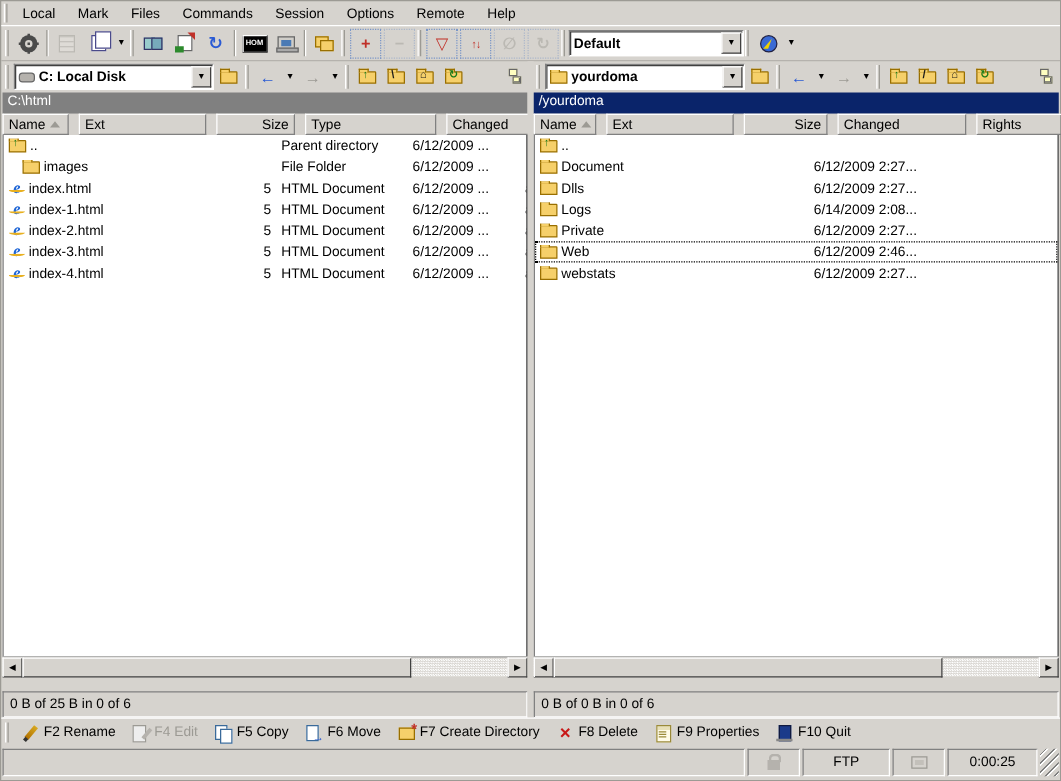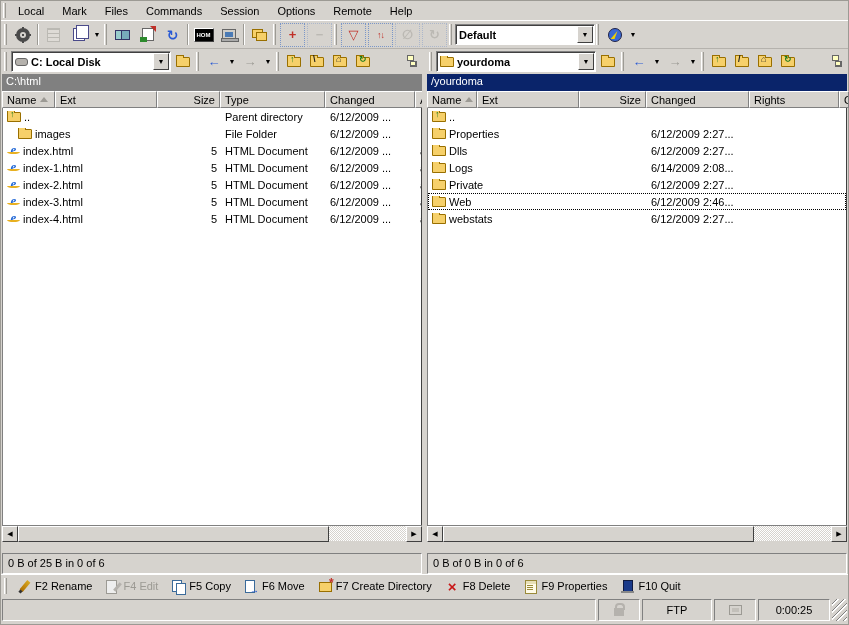--- a/index.html
+++ b/index.html
@@ -100,21 +100,21 @@
             position:relative; border-radius:1px 1px 0 0; flex:none; }
   .folder::before { content:""; position:absolute; top:-3px; left:-1px; width:6px; height:2px;
                     background:#f6d06a; border:1px solid #996f00; border-bottom:none; }
   .folder .ov { position:absolute; left:2px; top:-3px; font-size:9px; font-weight:bold; color:#1a1a1a; line-height:1; }
   .folder .ov.green { color:#1a7a1a; }
 
   .pathbar { height:17px; color:#fff; padding:1px 4px; white-space:nowrap; overflow:hidden; }
   .pathbar.inactive { background:#808080; }
   .pathbar.active   { background:#0a246a; }
 
-  .hdr-row { height:17px; display:flex; background:#d6d3ce; }
+  .hdr-row { height:17px; display:flex; background:#d6d3ce;gap:8px; }
   .hdr-cell { height:17px; padding:1px 4px; display:flex; align-items:center; gap:4px;
               border:1px solid; border-color:#ffffff #808080 #808080 #ffffff;
               overflow:hidden; white-space:nowrap; flex:none; }
   .hdr-cell.grow { flex:1; }
   .sort-asc { width:0; height:0; border-left:4px solid transparent; border-right:4px solid transparent;
               border-bottom:5px solid #9c9a94; }
 
   .list { flex:1; background:#fff; overflow:hidden; position:relative;
           border-left:1px solid #808080; border-right:1px solid #404040; }
   .frow { height:17px; display:flex; align-items:center; white-space:nowrap; }
@@ -501,21 +501,21 @@
               <span>..</span>
             </div>
             <div class="fcell num" style="width: 67px;"><span></span></div>
             <div class="fcell" style="width: 103px;"><span></span></div>
             <div class="fcell" style="width: 90px;"><span></span></div>
             <div class="fcell grow"><span></span></div>
           </div>
           <div class="frow">
             <div class="fcell name" style="width: 152px;">
               <span class="folder"></span>
-              <span>Properties</span>
+              <span>Document</span>
             </div>
             <div class="fcell num" style="width: 67px;"><span></span></div>
             <div class="fcell" style="width: 103px;"><span>6/12/2009 2:27...</span></div>
             <div class="fcell" style="width: 90px;"><span></span></div>
             <div class="fcell grow"><span></span></div>
           </div>
           <div class="frow">
             <div class="fcell name" style="width: 152px;">
               <span class="folder"></span>
               <span>Dlls</span>

